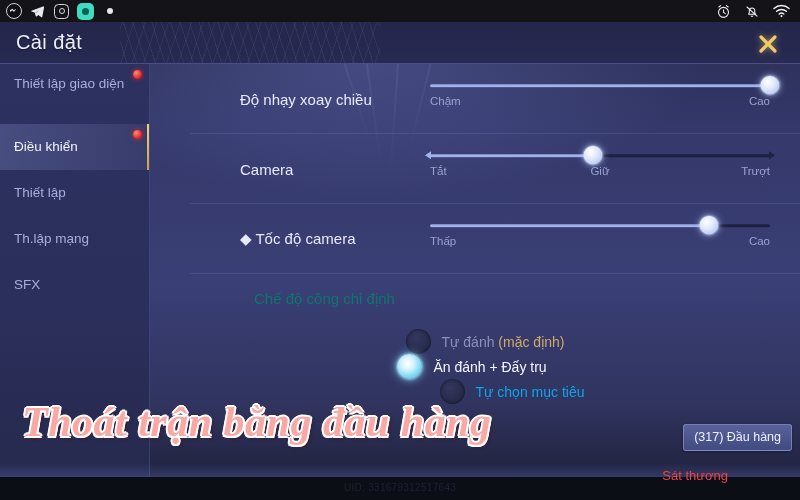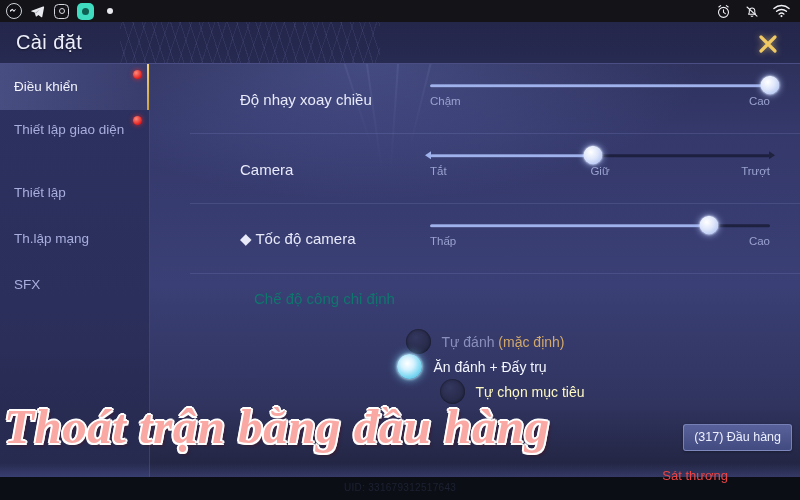--- a/index.html
+++ b/index.html
@@ -173,21 +173,21 @@
   .opt .radio{
     width:25px; height:25px; border-radius:50%;
     background:radial-gradient(circle at 40% 35%, #34375f, #242743 80%);
     box-shadow:inset 0 0 3px rgba(0,0,0,.6);
     flex:none;
   }
   .opt.sel .radio{
     background:radial-gradient(circle at 42% 38%, #ffffff 0%, #d6f2ff 30%, #7ed8f2 62%, #3aa8d8 100%);
     box-shadow:0 0 10px rgba(130,220,255,.95), 0 0 3px #fff;
   }
-  .opt .otext{ margin-left:11px; font-size:14px; color:#fef9c3; white-space:nowrap; }
+  .opt .otext{ margin-left:11px; font-size:14px; color:#0ea5e9; white-space:nowrap; }
   .opt.sel .otext{ color:#f4f6ff; }
   .opt.dim .otext{ color:#8a90bb; }
   .opt .accent{ color:#d2a86a; }
   .opt.o1{ margin-right:54px; }
   .opt.o2{ margin-right:80px; }
 
   
   #bottom-strip{
     position:absolute; left:0; top:477px; width:800px; height:23px;
     background:#0c0e16;
@@ -197,23 +197,23 @@
     position:absolute; left:50%; top:5px; transform:translateX(-50%);
     font-size:10px; color:#1c2233; letter-spacing:.3px; white-space:nowrap;
   }
   #damage-label{
     position:absolute; right:72px; top:-9px;
     font-size:13px; color:#ef4444; white-space:nowrap;
   }
 
   
   #surrender-banner{
-    position:absolute; left:4px; top:398px;
+    position:absolute; left:22px; top:398px;
     font-family:"Liberation Serif", serif;
-    font-size:49px; font-weight:bold; font-style:italic;
+    font-size:42px; font-weight:bold; font-style:italic;
     color:#f9a8a3;
     letter-spacing:.5px;
     text-shadow:
        2px 0 0 #fff, -2px 0 0 #fff, 0 2px 0 #fff, 0 -2px 0 #fff,
        1.5px 1.5px 0 #fff, -1.5px 1.5px 0 #fff, 1.5px -1.5px 0 #fff, -1.5px -1.5px 0 #fff,
        3px 3px 3px rgba(80,10,20,.45);
     z-index:32; white-space:nowrap;
   }
   #surrender-btn{
     position:absolute; right:8px; top:424px; z-index:31;
@@ -302,26 +302,26 @@
     <div class="hdr-web"></div>
     <div id="panel-title">Cài đặt</div>
     <div id="close-btn">
       <svg width="26" height="26" viewBox="0 0 26 26">
         <path d="M6 6 L20 20 M20 6 L6 20" stroke="#f0c964" stroke-width="3.2" stroke-linecap="round"></path>
       </svg>
     </div>
   </div>
 
   <div id="sidebar">
+    <div class="side-item tall">
+      <span>Thiết lập giao diện</span>
+      <span class="dot"></span>
+    </div>
     <div class="side-item active">
       <span>Điều khiển</span>
-      <span class="dot"></span>
-    </div>
-    <div class="side-item tall">
-      <span>Thiết lập giao diện</span>
       <span class="dot"></span>
     </div>
     <div class="side-item">
       <span>Thiết lập</span>
     </div>
     <div class="side-item">
       <span>Th.lập mạng</span>
     </div>
     <div class="side-item">
       <span>SFX</span>

